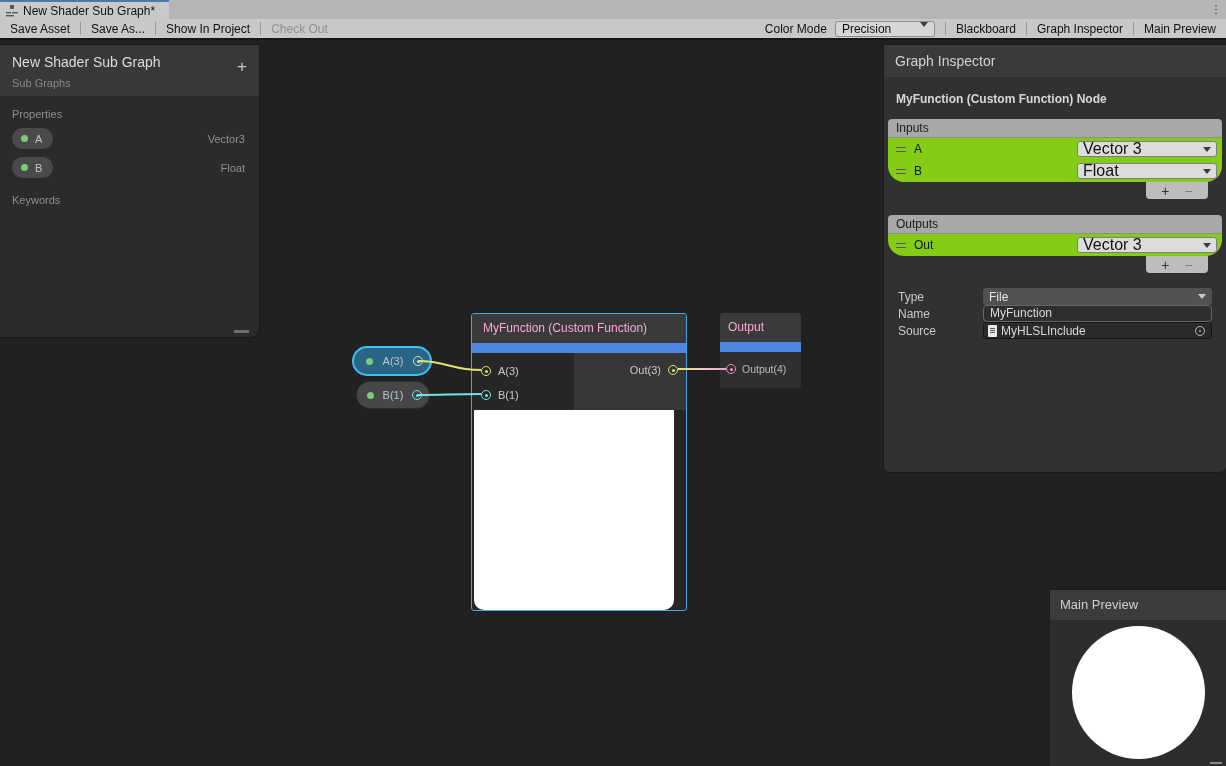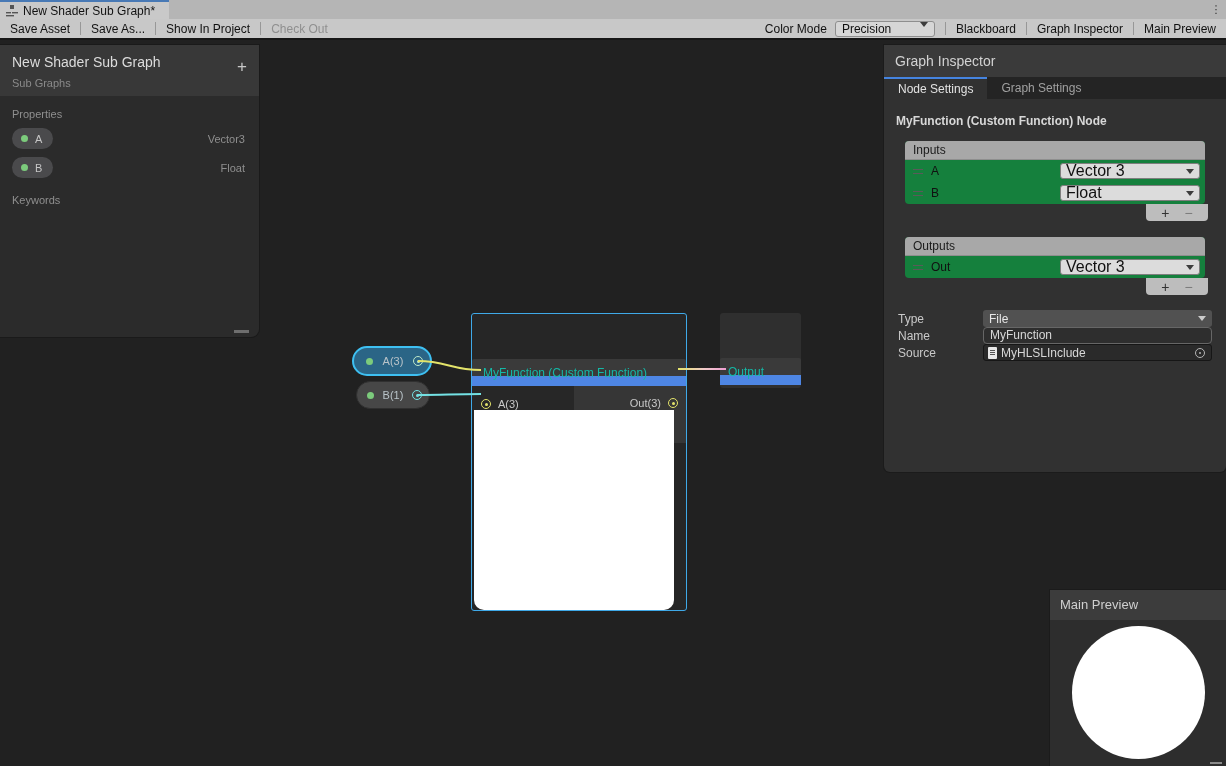--- a/index.html
+++ b/index.html
@@ -48,22 +48,22 @@
   .pill-a { left:352px; top:346px; width:80px; height:30px; background:#2b6586;
             border:2px solid #3ec0f2; padding:0 7px 0 12px; }
   .pill-b { left:356px; top:381px; width:74px; height:28px; background:#474747;
             border:1px solid #303030; padding:0 7px 0 10px; }
   .pill-label { font-size:11px; color:#b9c3c8; flex:1; text-align:center; }
 
   .fnode { position:absolute; left:471px; top:313px; width:216px; height:298px; z-index:2;
            background:#262626; border:1px solid #3fa9e8; border-radius:3px; }
   .onode { position:absolute; left:720px; top:313px; width:81px; height:75px; z-index:2;
            background:#2f2f2f; border-radius:3px; overflow:hidden; }
-  .nhead { height:17px; line-height:29px; background:#3a3a3a; color:#14b8a6; font-size:12px;
-           padding-left:11px; white-space:nowrap; border-radius:2px 2px 0 0;margin-top:45px; }
+  .nhead { height:29px; line-height:29px; background:#3a3a3a; color:#f9a8d4; font-size:12px;
+           padding-left:11px; white-space:nowrap; border-radius:2px 2px 0 0; }
   .nbar { height:10px; background:#4e86e4; }
   .nbody { position:relative; height:57px; }
   .ncol-in { position:absolute; left:0; top:0; bottom:0; width:102px; background:#272727; }
   .ncol-out { position:absolute; left:102px; top:0; bottom:0; right:0; background:#363636; }
   .prow { height:24px; display:flex; align-items:center; gap:7px; padding-left:9px; }
   .prow.first { margin-top:6px; }
   .prow-out { height:24px; margin-top:5px; display:flex; align-items:center; gap:7px;
               justify-content:flex-end; padding-right:8px; }
   .plabel { font-size:11px; color:#c9c9c9; }
   .npreview { position:absolute; left:2px; top:96px; width:200px; height:200px;
@@ -90,21 +90,21 @@
   
   .inspector { position:absolute; left:884px; top:45px; width:342px; height:427px; z-index:5;
                background:#313131; border-radius:0 0 6px 6px; box-shadow:0 0 0 1px #1b1b1b; }
   .gi-title { height:32px; line-height:32px; background:#3a3a3a; color:#d2d2d2; font-size:14px;
               padding-left:11px; }
   .gi-tabs { height:22px; background:#242424; display:flex; }
   .gi-tab { padding:0 14px; font-size:12px; color:#a0a0a0; display:flex; align-items:center; }
   .gi-tab.active { background:#313131; color:#e2e2e2; border-top:2px solid #4584e0; }
   .gi-nodehdr { padding:15px 12px 13px; font-size:12px; font-weight:bold; color:#d8d8d8; }
 
-  .ulist { margin:0 21px; background:#15803d; border-radius:4px; }
+  .ulist { margin:0 4px; background:#84cc16; border-radius:16px; }
   .ul-head { background:#a8a8a8; border-bottom:1px solid #8e8e8e; border-radius:4px 4px 0 0;
              font-size:12px; color:#1a1a1a; padding:2px 8px; }
   .ul-row { display:flex; align-items:center; height:22px; padding:0 5px 0 8px; }
   .drag { width:10px; height:5px; border-top:1px solid #5a5a5a; border-bottom:1px solid #5a5a5a;
           margin-right:8px; flex:none; }
   .ul-name { font-size:12px; color:#111; }
   .ul-dd { margin-left:auto; width:140px; height:16px; background:#dcdcdc;
            border:1px solid #7e7e7e; border-radius:3px; display:flex; align-items:center;
            padding:0 5px; font-size:16px; color:#111; }
   .ul-dd .grow { flex:1; }
@@ -265,24 +265,20 @@
       <span class="nm">B</span>
     </span>
     <span class="bb-type">Float</span>
   </div>
   <div class="bb-sec">Keywords</div>
   <div class="resize-dash" style="right:10px; bottom:4px;"></div>
 </div>
 
 <div class="inspector">
   <div class="gi-title">Graph Inspector</div>
-  <div class="gi-tabs">
-    <div class="gi-tab active">Node Settings</div>
-    <div class="gi-tab">Graph Settings</div>
-  </div>
   <div class="gi-nodehdr">MyFunction (Custom Function) Node</div>
 
   <div class="ulist">
     <div class="ul-head">Inputs</div>
     <div class="ul-row">
       <span class="drag"></span>
       <span class="ul-name">A</span>
       <div class="ul-dd">
         <span class="grow">Vector 3</span>
         <span class="arrow-dn"></span>

